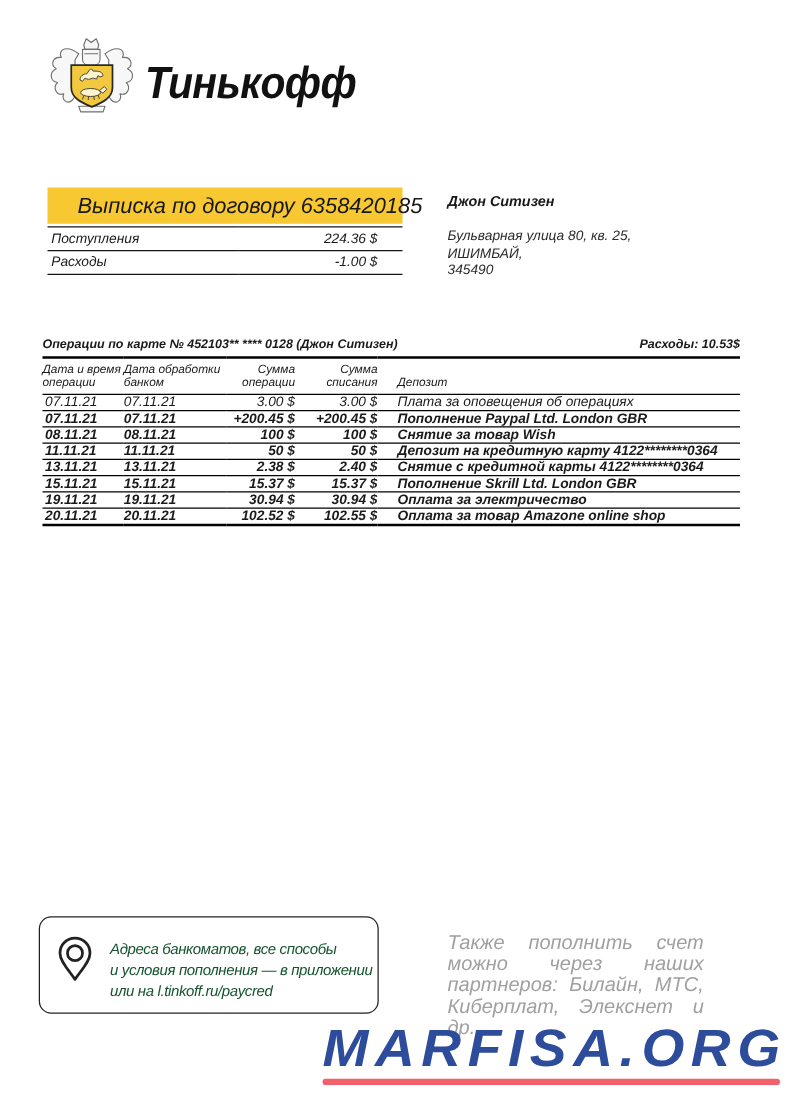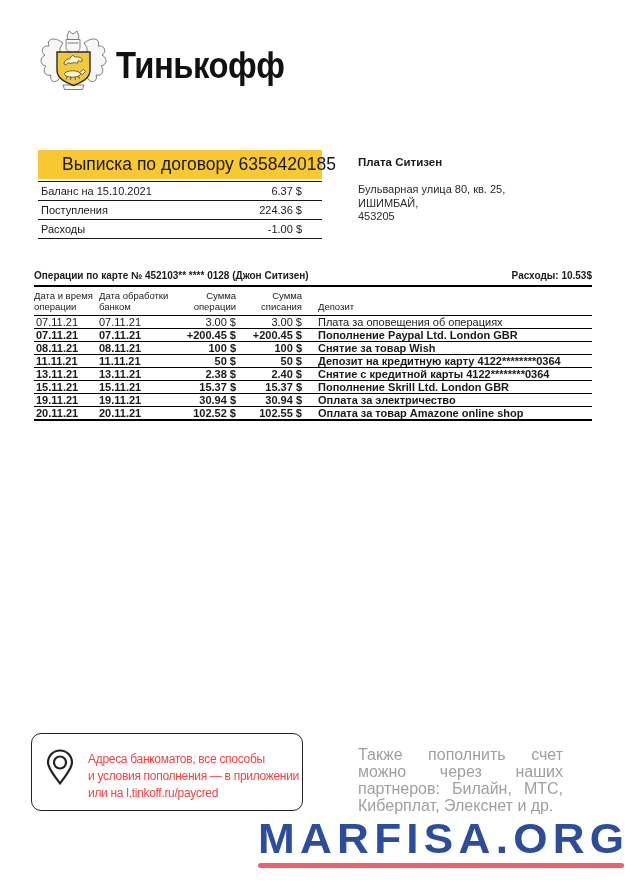--- a/index.html
+++ b/index.html
@@ -5,20 +5,21 @@
   * { margin: 0; padding: 0; box-sizing: border-box; }
   html,body { background: #ffffff; }
   .page {
     position: relative;
     width: 634px; height: 869px;
     margin: 0 auto;
     background: #ffffff;
     font-family: "Liberation Sans", sans-serif;
     color: var(--text-dark, #1a1a1a);
     overflow: hidden;
+    font-style: italic;
   }
 
   
   .logo-crest { position: absolute; left: 40px; top: 30px; width: 67px; height: 63px; }
   .logo-text {
     position: absolute; left: 116px; top: 45px;
     font-size: 36px; font-weight: bold; letter-spacing: -0.5px;
     transform: scaleX(0.91); transform-origin: left top;
     color: #111;
     white-space: nowrap;
@@ -71,21 +72,21 @@
   
   .atm-box {
     position: absolute; left: 31px; top: 733px;
     width: 272px; height: 78px;
     border: 1.5px solid #222; border-radius: 10px;
   }
   .pin-icon { position: absolute; left: 13px; top: 14px; width: 30px; height: 46px; }
   .atm-text {
     position: absolute; left: 56px; top: 17px;
     font-size: 12px; line-height: 17px; letter-spacing: -0.3px;
-    color: #ef4444; white-space: pre-line;
+    color: #14532d; white-space: pre-line;
   }
   .partners {
     position: absolute; left: 358px; top: 746px; width: 205px;
     font-size: 16px; line-height: 17px;
     color: var(--muted-gray, #a0a0a0);
     text-align: justify;
   }
 
   
   .watermark { position: absolute; left: 258px; top: 818px; }
@@ -134,41 +135,37 @@
       <line x1="35" y1="47" x2="35.5" y2="50"></line>
       <line x1="38.5" y1="46" x2="39.5" y2="49"></line>
     </g>
   </svg>
   <div class="logo-text">Тинькофф</div>
 
   <div class="summary">
     <div class="summary-title">Выписка по договору 6358420185</div>
     <table class="summary-table">
       <tbody>
-          <tr>
-        <td class="lab">Баланс на  15.10.2021</td>
-        <td class="val">6.37 $</td>
-      </tr>
       <tr>
         <td class="lab">Поступления</td>
         <td class="val">224.36 $</td>
       </tr>
       <tr>
         <td class="lab">Расходы</td>
         <td class="val">-1.00 $</td>
       </tr>
     </tbody>
       </table>
   </div>
 
   <div class="recipient">
-    <div class="recipient-name">Плата Ситизен</div>
+    <div class="recipient-name">Джон Ситизен</div>
     <div class="recipient-line">Бульварная улица 80, кв. 25,</div>
     <div class="recipient-line">ИШИМБАЙ,</div>
-    <div class="recipient-line">453205</div>
+    <div class="recipient-line">345490</div>
   </div>
 
   <div class="ops">
     <div class="ops-head">
       <span class="ops-title">Операции по карте №  452103** **** 0128  (Джон Ситизен)</span>
       <span class="ops-expenses">Расходы: 10.53$</span>
     </div>
     <table class="ops-table">
       <colgroup>
           <col style="width:65px">

